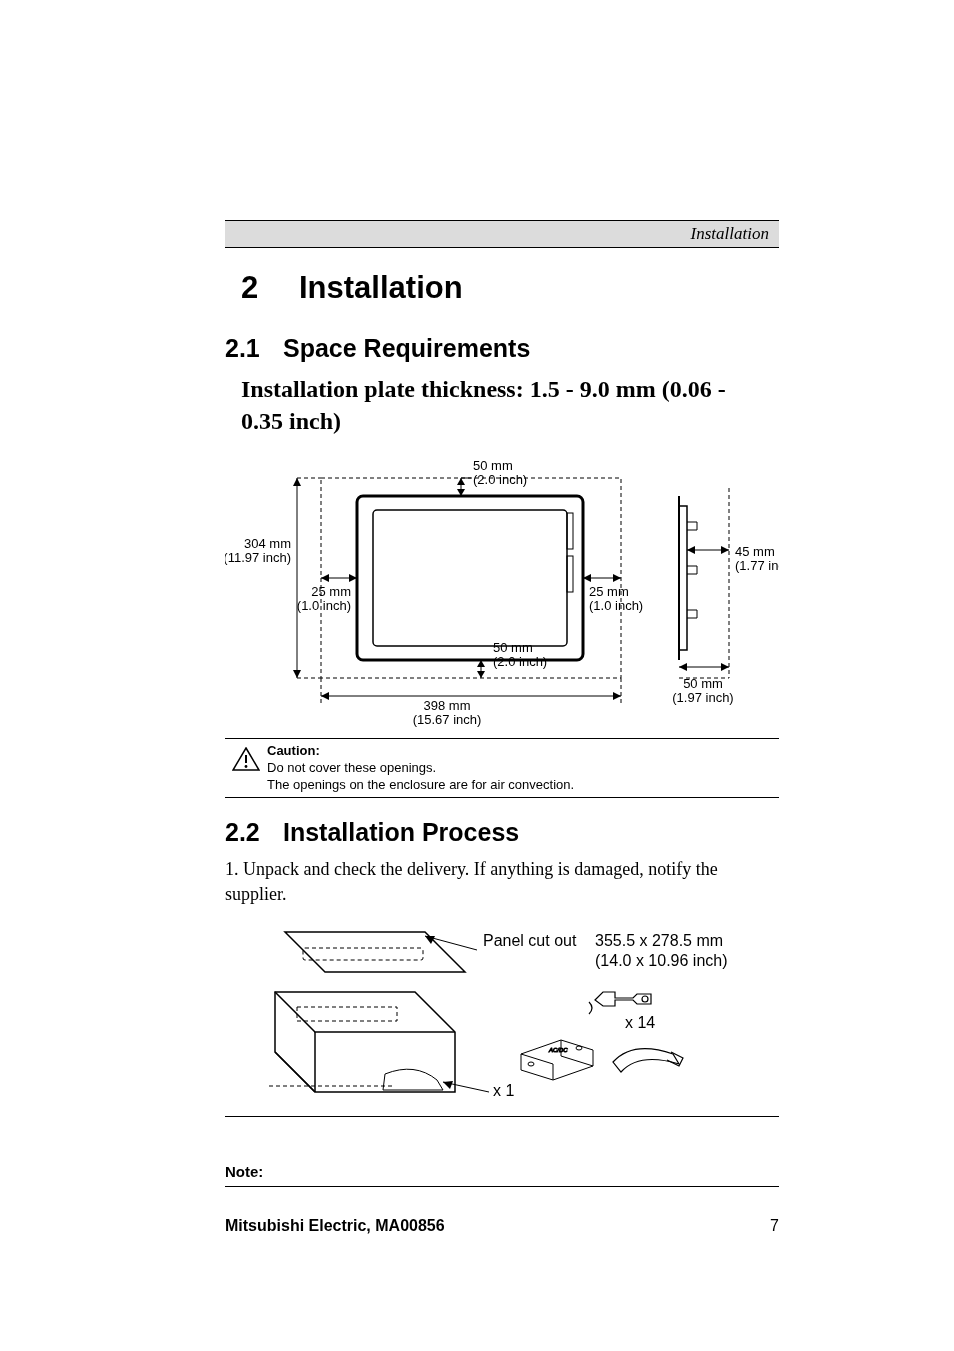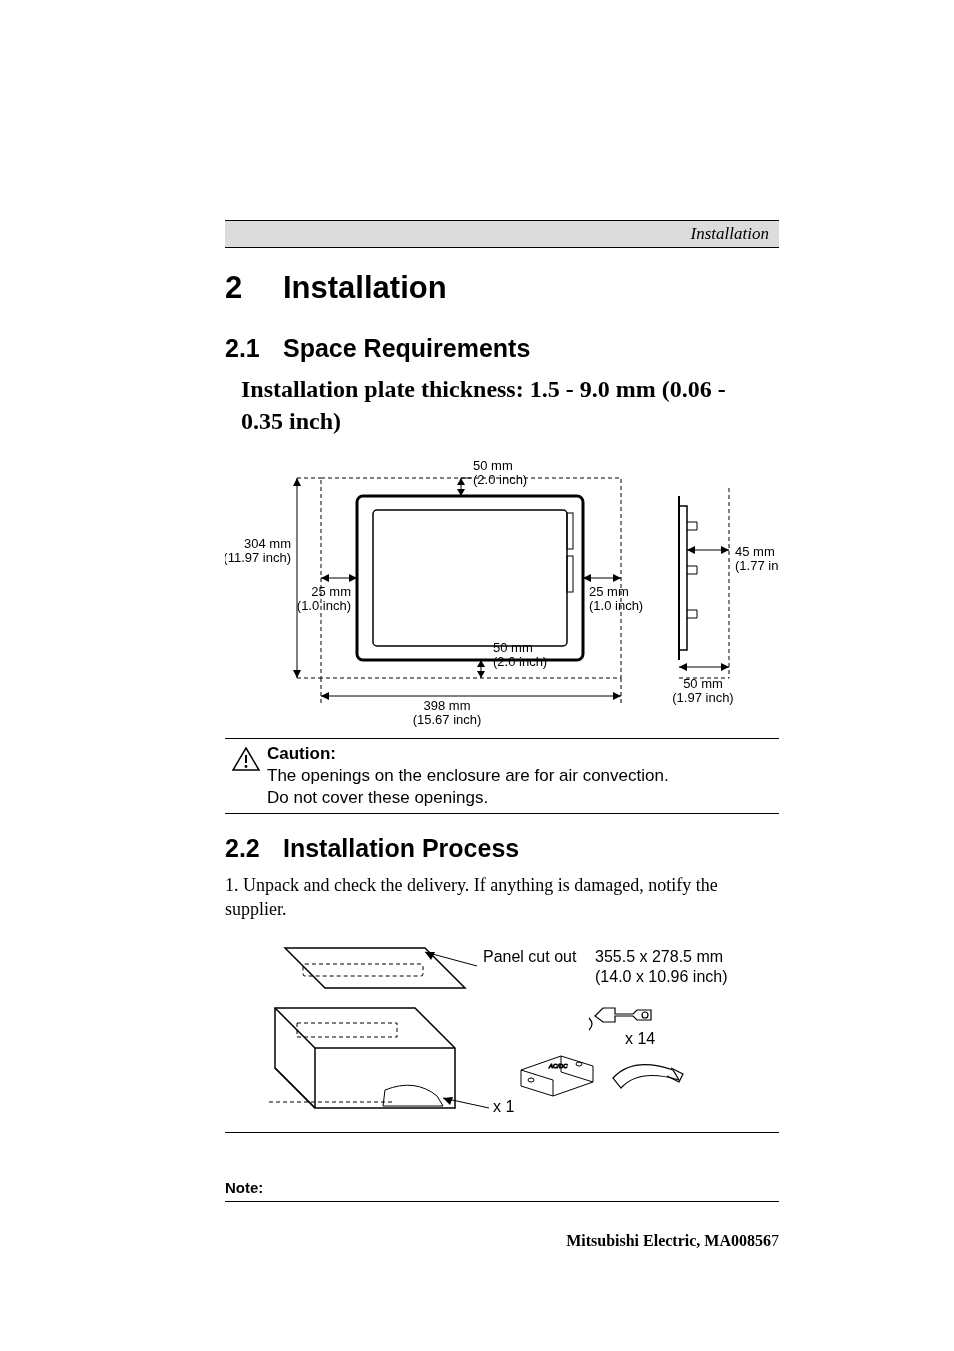--- a/index.html
+++ b/index.html
@@ -20,21 +20,21 @@
     padding: 3px 10px 3px 0;
     text-align: right;
     font-style: italic;
     font-size: 17px;
     font-family: Georgia, 'Times New Roman', serif;
   }
   h1.chapter {
     font-family: Verdana, Arial, sans-serif;
     font-weight: bold;
     font-size: 31px;
-    margin: 22px 0 28px 0;
+    margin: 22px 0 28px 16px;
   }
   h1.chapter .num { display:inline-block; width:58px; }
   h2.section {
     font-family: Verdana, Arial, sans-serif;
     font-weight: bold;
     font-size: 25px;
     margin: 19px 0 10px 0;
   }
   h2.section .num { display:inline-block; width:58px; }
   p.body {
@@ -52,21 +52,21 @@
     font-size: 13px;
     fill: #000;
   }
   .caution-block {
     border-top: 1px solid #000;
     border-bottom: 1px solid #000;
     margin: 6px 0 20px 0;
     padding: 4px 0 4px 0;
     display: flex;
     font-family: Verdana, Arial, sans-serif;
-    font-size: 17px;
+    font-size: 13px;
     line-height: 1.3;
   }
   .caution-icon {
     width: 42px;
     flex: 0 0 42px;
     display:flex;
     align-items:flex-start;
     justify-content:center;
     padding-top:4px;
   }
@@ -82,22 +82,22 @@
     border-bottom: 1px solid #000;
     margin: 10px 0 30px 0;
     padding: 4px 0;
     font-family: Verdana, Arial, sans-serif;
     font-size: 15px;
     line-height: 1.3;
   }
   .note-block .title { font-weight: bold; margin-top: 41px; }
   .footer {
     display:flex;
-    justify-content:flex-end;
-    font-family: Liberation Serif, serif;
+    justify-content:space-between;
+    font-family: Liberation Sans, sans-serif;
     font-size: 16px;
     margin-top: 21px;
   }
   .footer .left { font-weight: bold; }
   .panel-label {
     font-family: Verdana, Arial, sans-serif;
     font-size: 16px;
     fill:#000;
   }
   .tiny-label {
@@ -200,22 +200,22 @@
   <div class="caution-block">
     <div class="caution-icon">
       <svg width="28" height="24" viewBox="0 0 28 24">
         <polygon points="14,1 27,23 1,23" fill="none" stroke="#000" stroke-width="1.5"></polygon>
         <line x1="14" y1="8" x2="14" y2="16" stroke="#000" stroke-width="2"></line>
         <circle cx="14" cy="19.5" r="1.4" fill="#000"></circle>
       </svg>
     </div>
     <div class="caution-text">
       <div class="title">Caution:</div>
+      <div>Do not cover these openings.</div>
       <div>The openings on the enclosure are for air convection.</div>
-      <div>Do not cover these openings.</div>
     </div>
   </div>
 
   <h2 class="section">
     <span class="num">2.2</span><span>Installation Process</span>
   </h2>
 
   <div class="list-item">1.  Unpack and check the delivery. If anything is damaged, notify the supplier.</div>
 
   <div class="diagram-box" style="margin-left:40px;">

